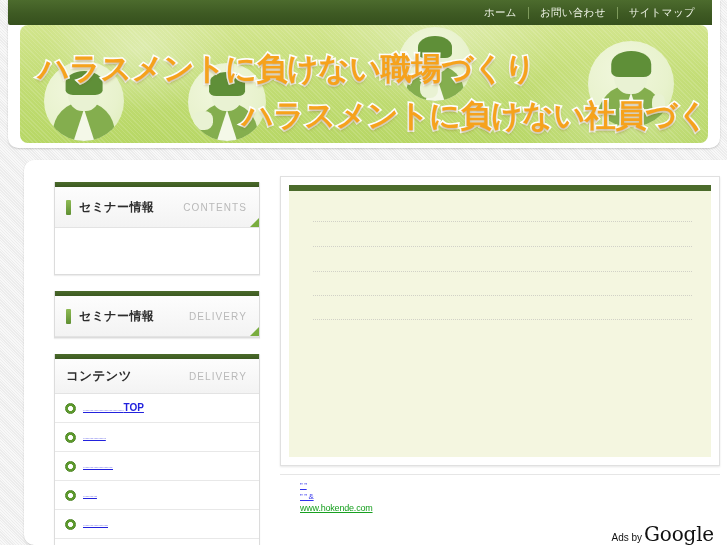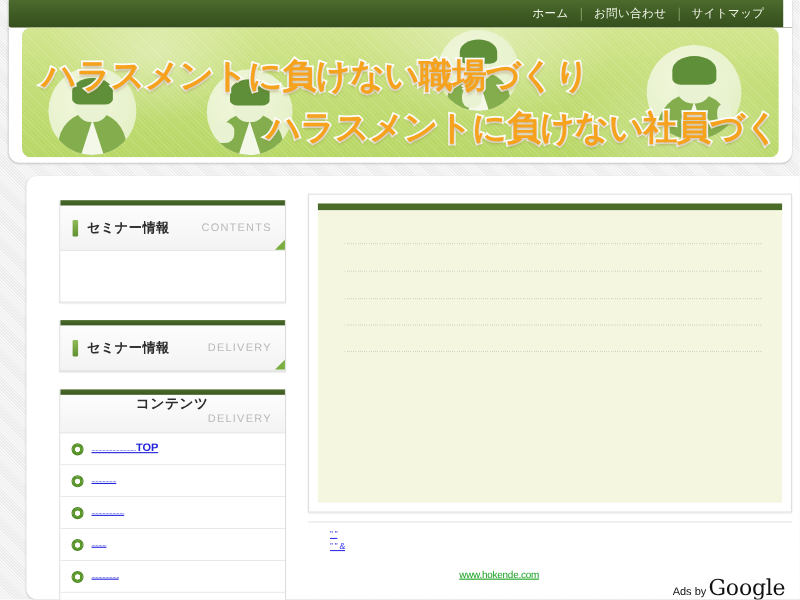--- a/index.html
+++ b/index.html
@@ -240,21 +240,21 @@
     width: 0; height: 0;
     border-left: 9px solid transparent;
     border-bottom: 9px solid #79ad3e;
   }
   .box-body {
     height: 46px;
     background: #ffffff;
   }
 
   
-  #contents-box .box-head { border-bottom: 1px solid #e3e3e3; flex-direction: column; }
+  #contents-box .box-head { border-bottom: 1px solid #e3e3e3; }
   .link-row {
     display: flex;
     align-items: center;
     height: 28px;
     padding: 0 10px;
     border-bottom: 1px solid #e8e8e8;
     background: #ffffff;
     cursor: pointer;
   }
   .link-row:last-child { border-bottom: none; }
@@ -331,27 +331,26 @@
     font-size: 8px;
     color: #3333ee;
     text-decoration: underline;
     line-height: 11px;
     letter-spacing: -0.3px;
     white-space: nowrap;
     overflow: hidden;
     cursor: pointer;
   }
   .ad-url {
-    margin-top: 15px;
+    margin-top: 1px;
     font-size: 9px;
     color: #18a020;
     text-decoration: underline;
     letter-spacing: -0.2px;
     cursor: pointer;
-    text-align: right;
   }
   #ads-by {
     position: absolute;
     right: 6px;
     top: 42px;
     font-size: 10px;
     color: #111111;
     white-space: nowrap;
   }
   #ads-by .g {

